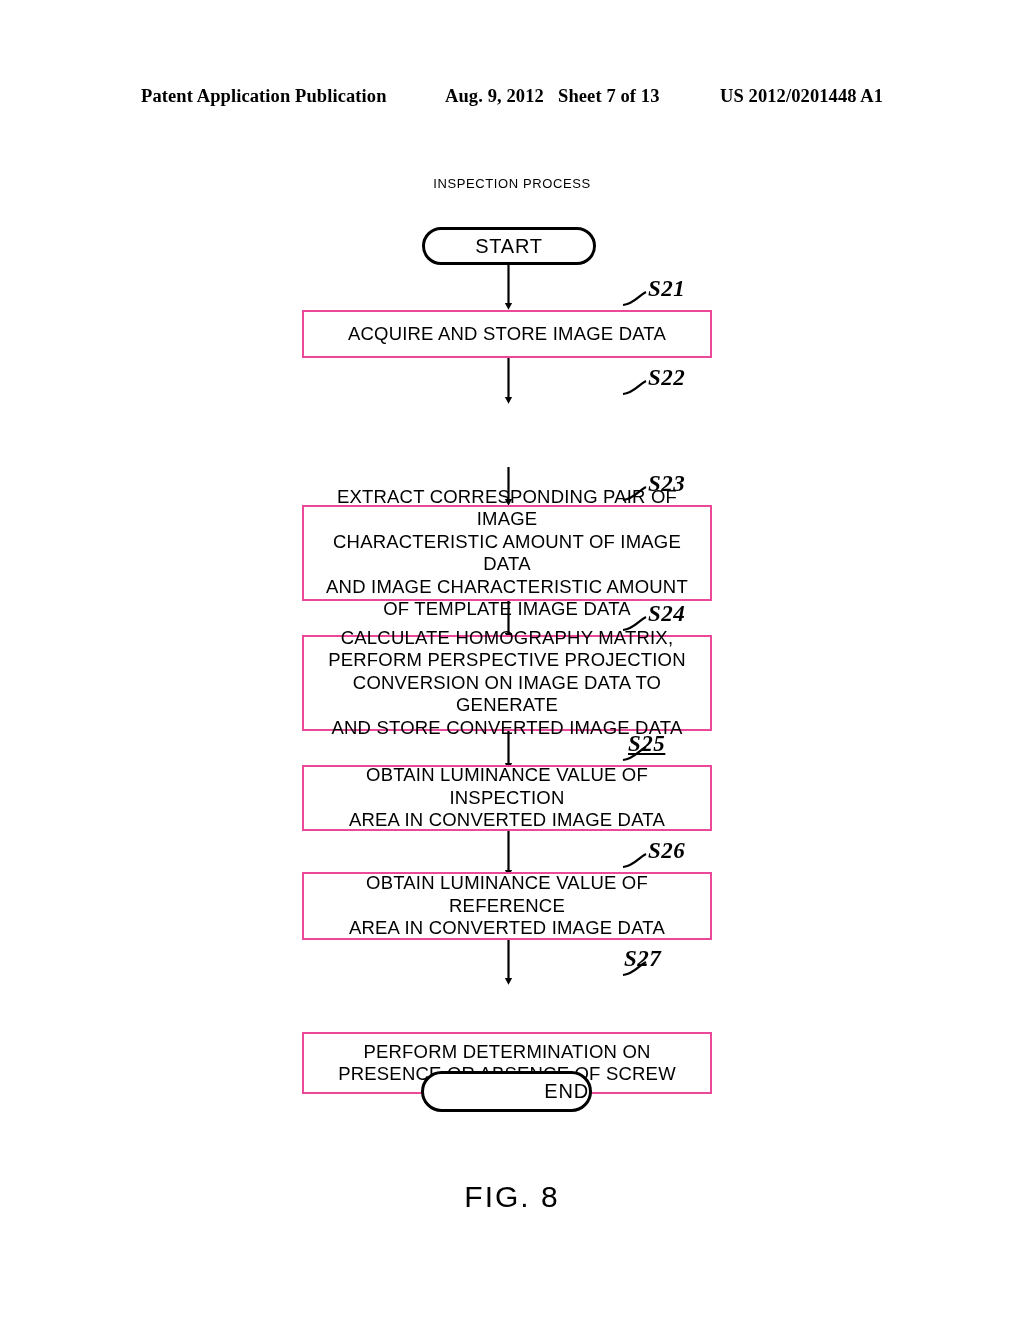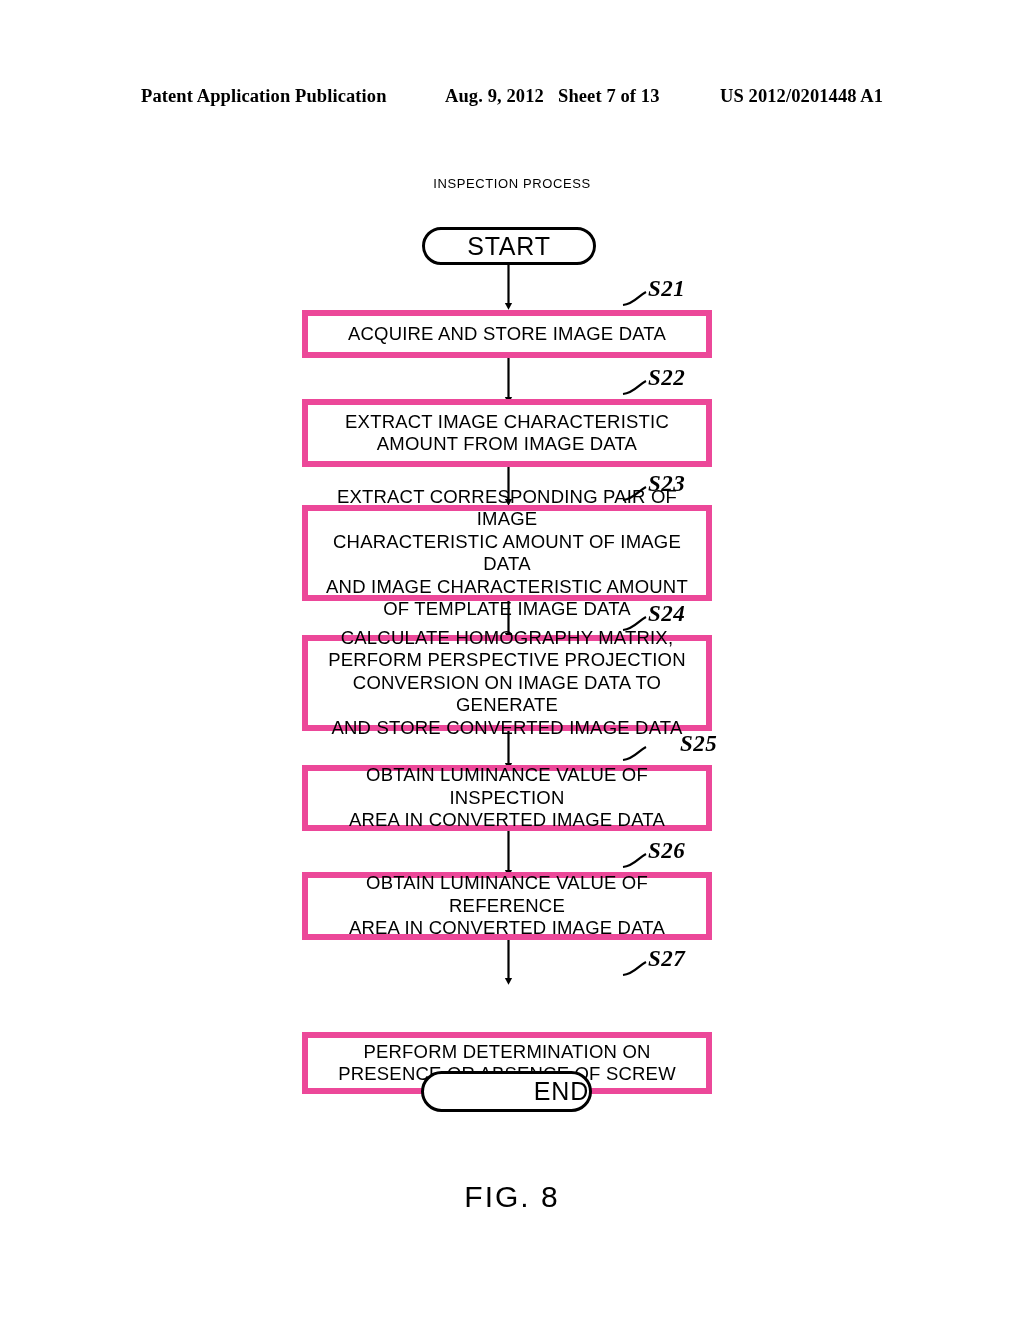--- a/index.html
+++ b/index.html
@@ -60,29 +60,29 @@
   
   .terminator {
     position: absolute;
     box-sizing: border-box;
     border: 3px solid #000;
     border-radius: 999px;
     background: #fff;
     display: flex;
     align-items: center;
     justify-content: center;
-    font-size: 25px;
+    font-size: 20px;
     letter-spacing: 0.8px;
   }
 
   
   .proc-box {
     position: absolute;
     box-sizing: border-box;
-    border: 6px solid #ec4899;
+    border: 2px solid #ec4899;
     background: #fff;
     display: flex;
     align-items: center;
     justify-content: center;
     text-align: center;
     font-size: 18.5px;
     line-height: 22.5px;
     letter-spacing: 0.2px;
     padding: 0 6px;
   }
@@ -165,24 +165,20 @@
 
   <div class="terminator" style="left:422px; top:227px; width:174px; height:38px;">
     <span>START</span>
   </div>
 
   <div class="proc-box" style="left:302px; top:310px; width:410px; height:48px;">
     <span class="lines">ACQUIRE AND STORE IMAGE DATA</span>
   </div>
   <div class="step-label" style="left:648px; top:276px;">S21</div>
 
-  <div class="proc-box" style="left:302px; top:399px; width:410px; height:68px;">
-    <span class="lines">EXTRACT IMAGE CHARACTERISTIC
-AMOUNT FROM IMAGE DATA</span>
-  </div>
   <div class="step-label" style="left:648px; top:365px;">S22</div>
 
   <div class="proc-box" style="left:302px; top:505px; width:410px; height:96px;">
     <span class="lines">EXTRACT CORRESPONDING PAIR OF IMAGE
 CHARACTERISTIC AMOUNT OF IMAGE DATA
 AND IMAGE CHARACTERISTIC AMOUNT
 OF TEMPLATE IMAGE DATA</span>
   </div>
   <div class="step-label" style="left:648px; top:471px;">S23</div>
 
@@ -191,33 +187,33 @@
 PERFORM PERSPECTIVE PROJECTION
 CONVERSION ON IMAGE DATA TO GENERATE
 AND STORE CONVERTED IMAGE DATA</span>
   </div>
   <div class="step-label" style="left:648px; top:601px;">S24</div>
 
   <div class="proc-box" style="left:302px; top:765px; width:410px; height:66px;">
     <span class="lines">OBTAIN LUMINANCE VALUE OF INSPECTION
 AREA IN CONVERTED IMAGE DATA</span>
   </div>
-  <div class="step-label" style="left:680px; top:731px;">S25</div>
+  <div class="step-label" style="left:628px; top:731px;text-decoration:underline;">S25</div>
 
   <div class="proc-box" style="left:302px; top:872px; width:410px; height:68px;">
     <span class="lines">OBTAIN LUMINANCE VALUE OF REFERENCE
 AREA IN CONVERTED IMAGE DATA</span>
   </div>
   <div class="step-label" style="left:648px; top:838px;">S26</div>
 
   <div class="proc-box" style="left:302px; top:1032px; width:410px; height:62px;">
     <span class="lines">PERFORM DETERMINATION ON
 PRESENCE OR ABSENCE OF SCREW</span>
   </div>
-  <div class="step-label" style="left:648px; top:946px;">S27</div>
+  <div class="step-label" style="left:624px; top:946px;">S27</div>
 
   <div class="terminator" style="left:421px; top:1071px; width:171px; height:41px;justify-content:flex-end;">
     <span>END</span>
   </div>
 
 </div>
 
 <div class="fig-caption">FIG. 8</div>
 
 </body></html>

